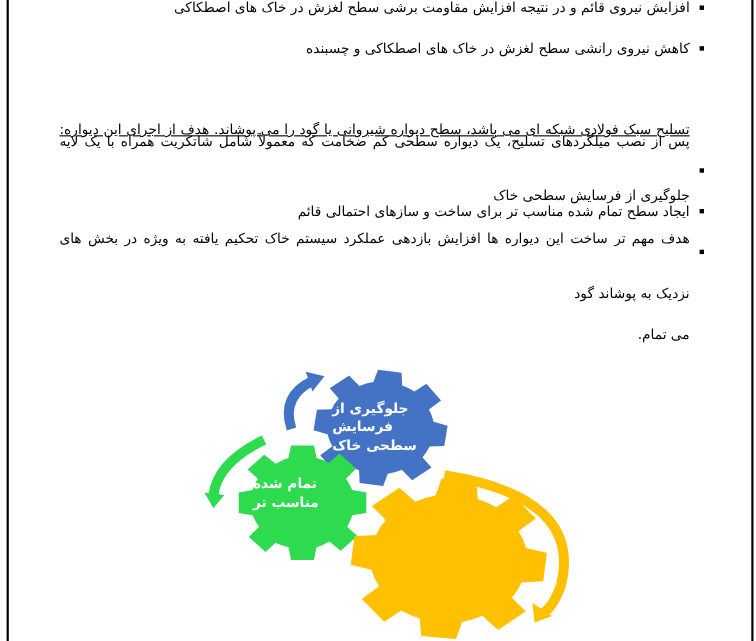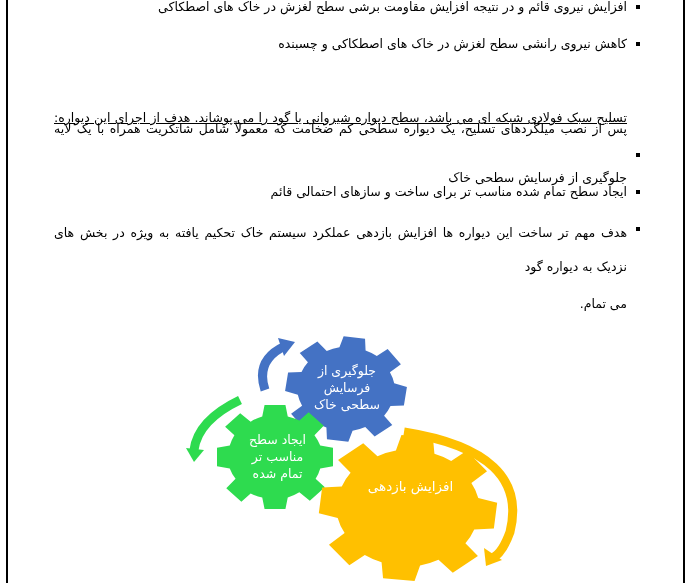--- a/index.html
+++ b/index.html
@@ -13,22 +13,22 @@
       position: absolute; right: 60px; direction: rtl; text-align: right;
       font-family: "DejaVu Sans", sans-serif; font-size: 12.5px; color: #000;
       white-space: nowrap; line-height: 18px;
     }
     .just { text-align: justify; text-align-last: justify; left: 54px; }
     .bullet {
       position: absolute; left: 636px; width: 4px; height: 4px; background: #000;
     }
     .diagram { position: absolute; left: 180px; top: 332px; width: 350px; height: 253px; }
     .gear-label {
-      position: absolute; font-family: "DejaVu Sans", sans-serif; font-weight: normal;
-      color: #fff; text-align: center; direction: rtl; line-height: 17px;
+      position: absolute; font-family: "DejaVu Sans", sans-serif; font-weight: bold;
+      color: #fff; text-align: left; direction: rtl; line-height: 17px;
     }
   </style>
 </head>
 <body>
 
 <div class="page"></div>
 
 <span class="bullet" style="top:5px;"></span>
 <div class="line" style="top:-2px;">افزایش نیروی قائم و در نتیجه افزایش مقاومت برشی سطح لغزش در خاک های اصطکاکی</div>
 
@@ -38,22 +38,22 @@
 <div class="line just" style="top:72px;margin-top:48px;">پس از نصب میلگردهای تسلیح، یک دیواره سطحی کم ضخامت که معمولاً شامل شاتکریت همراه با یک لایه</div>
 <div class="line just" style="top:109px;text-decoration:underline;">تسلیح سبک فولادی شبکه ای می باشد، سطح دیواره شیروانی یا گود را می پوشاند. هدف از اجرای این دیواره:</div>
 
 <span class="bullet" style="top:153px;"></span>
 <div class="line" style="top:146px;margin-top:23px;">جلوگیری از فرسایش سطحی خاک</div>
 
 <span class="bullet" style="top:190px;"></span>
 <div class="line" style="top:183px;">ایجاد سطح تمام شده مناسب تر برای ساخت و سازهای احتمالی قائم</div>
 
 <span class="bullet" style="top:227px;"></span>
-<div class="line just" style="top:224px;">هدف مهم تر ساخت این دیواره ها افزایش بازدهی عملکرد سیستم خاک تحکیم یافته به ویژه در بخش های</div>
-<div class="line" style="top:258px;">نزدیک به دیواره گود</div>
+<div class="line just" style="top:208px;">هدف مهم تر ساخت این دیواره ها افزایش بازدهی عملکرد سیستم خاک تحکیم یافته به ویژه در بخش های</div>
+<div class="line" style="top:258px;">نزدیک به پوشاند گود</div>
 <div class="line" style="top:295px;">می تمام.</div>
 
 <div class="diagram">
   <svg width="350" height="253" viewBox="0 0 350 253" xmlns="http://www.w3.org/2000/svg">
     <defs>
       <g id="gear">
 
         <path d="M -0.18 -1 L 0.18 -1 L 0.22 -0.78 A 0.8 0.8 0 0 1 0.42 -0.70 L 0.58 -0.86 L 0.84 -0.60 L 0.68 -0.42 A 0.8 0.8 0 0 1 0.78 -0.22 L 1 -0.18 L 1 0.18 L 0.78 0.22 A 0.8 0.8 0 0 1 0.70 0.42 L 0.86 0.58 L 0.60 0.84 L 0.42 0.68 A 0.8 0.8 0 0 1 0.22 0.78 L 0.18 1 L -0.18 1 L -0.22 0.78 A 0.8 0.8 0 0 1 -0.42 0.70 L -0.58 0.86 L -0.84 0.60 L -0.68 0.42 A 0.8 0.8 0 0 1 -0.78 0.22 L -1 0.18 L -1 -0.18 L -0.78 -0.22 A 0.8 0.8 0 0 1 -0.70 -0.42 L -0.86 -0.58 L -0.60 -0.84 L -0.42 -0.68 A 0.8 0.8 0 0 1 -0.22 -0.78 Z"></path>
       </g>
     </defs>
@@ -86,21 +86,19 @@
     </g>
   </svg>
 
   <div class="gear-label" style="left:122px; top:30px; width:90px; font-size:12.5px;">
     <div>جلوگیری از</div>
     <div>فرسایش</div>
     <div>سطحی خاک</div>
   </div>
 
   <div class="gear-label" style="left:50px; top:99px; width:95px; font-size:12.5px;">
-    <div>ایجاد سطح</div>
+    <div>تمام شده</div>
     <div>مناسب تر</div>
-    <div>تمام شده</div>
   </div>
 
   <div class="gear-label" style="left:163px; top:144px; width:135px; font-size:13.5px; line-height:20px;">
-    <div>افزایش بازدهی</div>
   </div>
 </div>
 
 </body></html>

